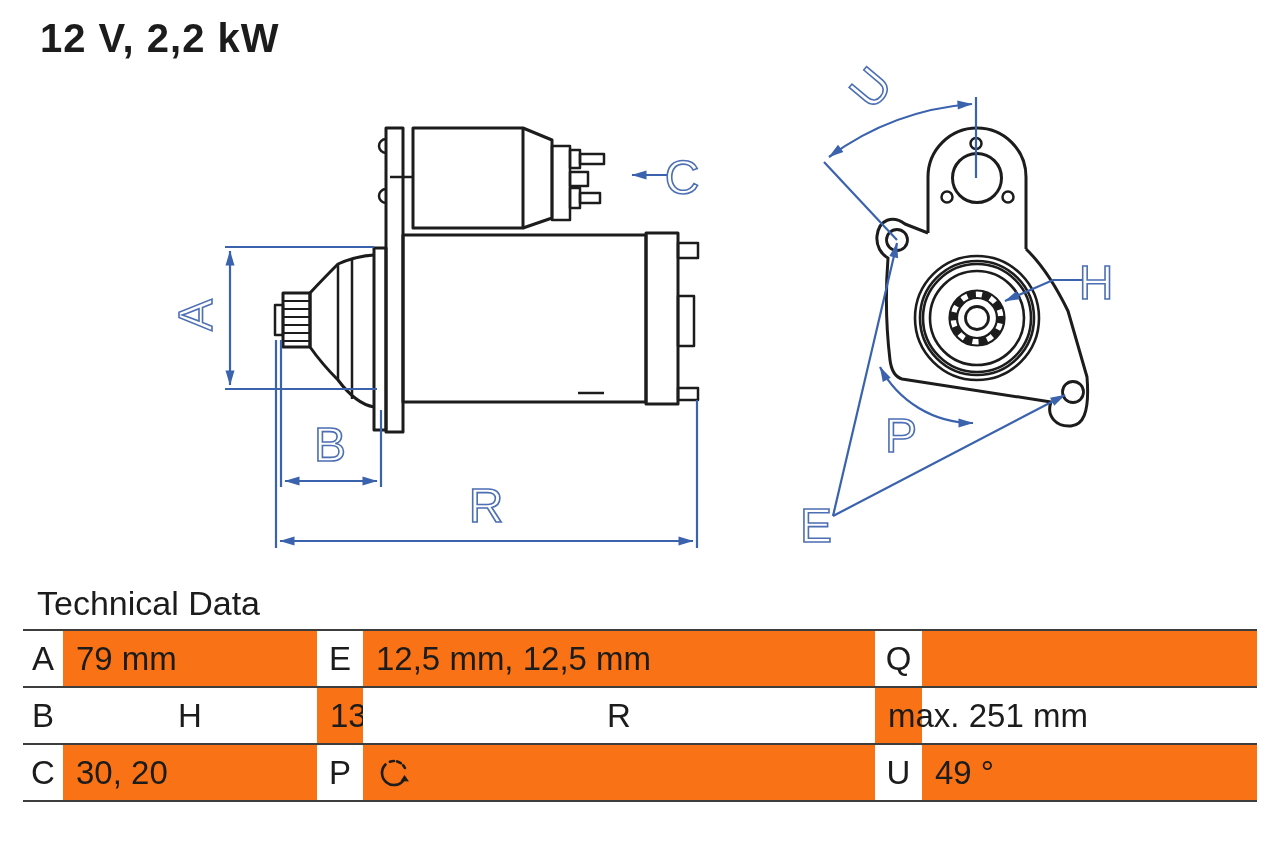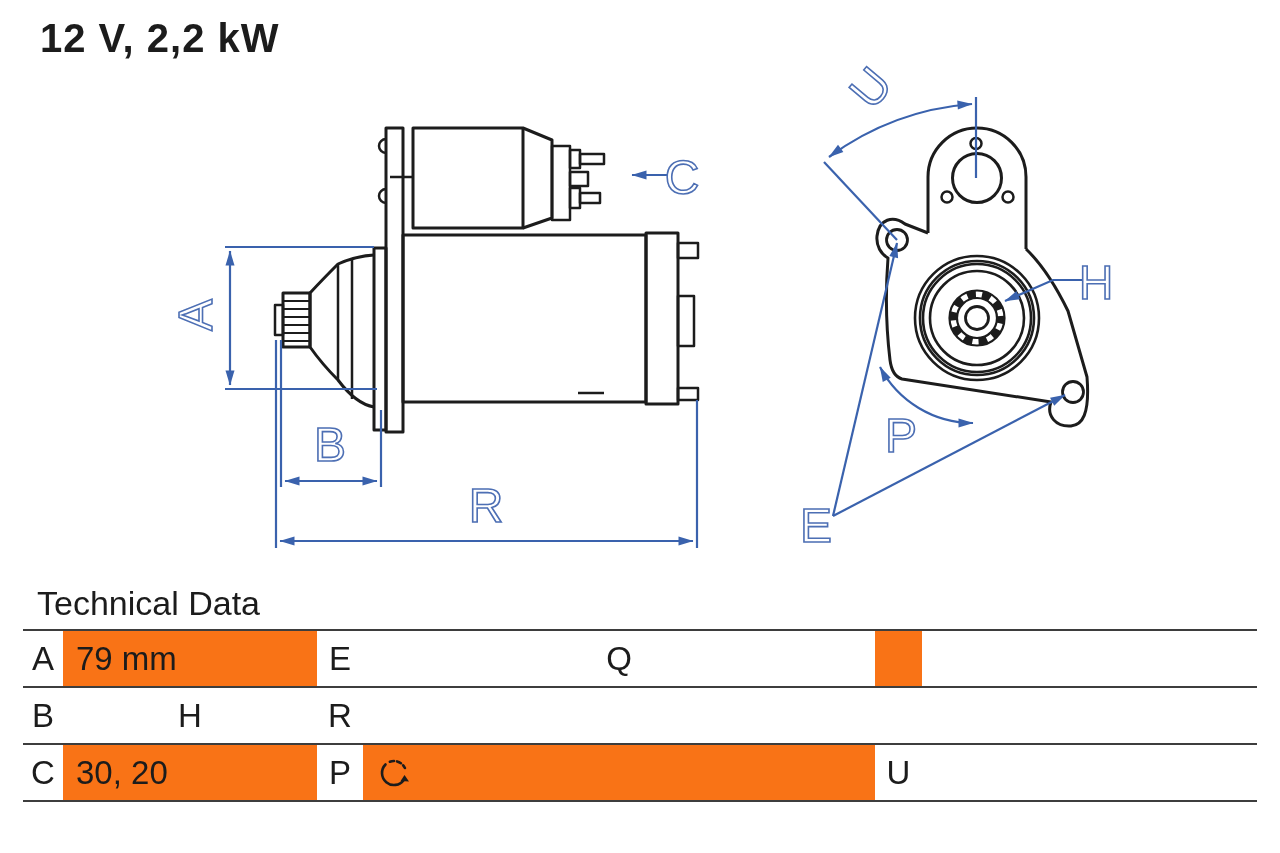--- a/index.html
+++ b/index.html
@@ -137,37 +137,41 @@
     </g>
   </svg>
 
   <div id="tech-heading">Technical Data</div>
 
   <div id="tech-table">
     <div class="t-row">
       <div class="t-key">A</div>
       <div class="t-val">79 mm</div>
       <div class="t-key">E</div>
+      <div class="t-val">12,5 mm, 12,5 mm</div>
       <div class="t-key">Q</div>
       <div class="t-val"></div>
     </div>
     <div class="t-row">
       <div class="t-key">B</div>
       <div class="t-key">H</div>
+      <div class="t-val">13</div>
       <div class="t-key">R</div>
+      <div class="t-val">max. 251 mm</div>
     </div>
     <div class="t-row">
       <div class="t-key">C</div>
       <div class="t-val">30, 20</div>
       <div class="t-key">P</div>
       <div class="t-val">
         
         <svg class="rot-icon" width="34" height="34" viewBox="0 0 34 34" fill="none" stroke="#1c1c1c" stroke-width="2.6" stroke-linecap="round">
           <path d="M7.5,8.5 A12,12 0 1 0 25.8,23.9"></path>
           <path d="M11.9,5.7 A12,12 0 0 1 16,5 M19.1,5.4 A12,12 0 0 1 22.9,7.2 M25.2,9.3 A12,12 0 0 1 26.9,12.0"></path>
           <path d="M31,25.5 L22.6,24.9 L26.5,18.9 Z" fill="#1c1c1c" stroke="none"></path>
         </svg>
       </div>
       <div class="t-key">U</div>
+      <div class="t-val">49 °</div>
     </div>
   </div>
 
 </div>
 
 </body></html>

